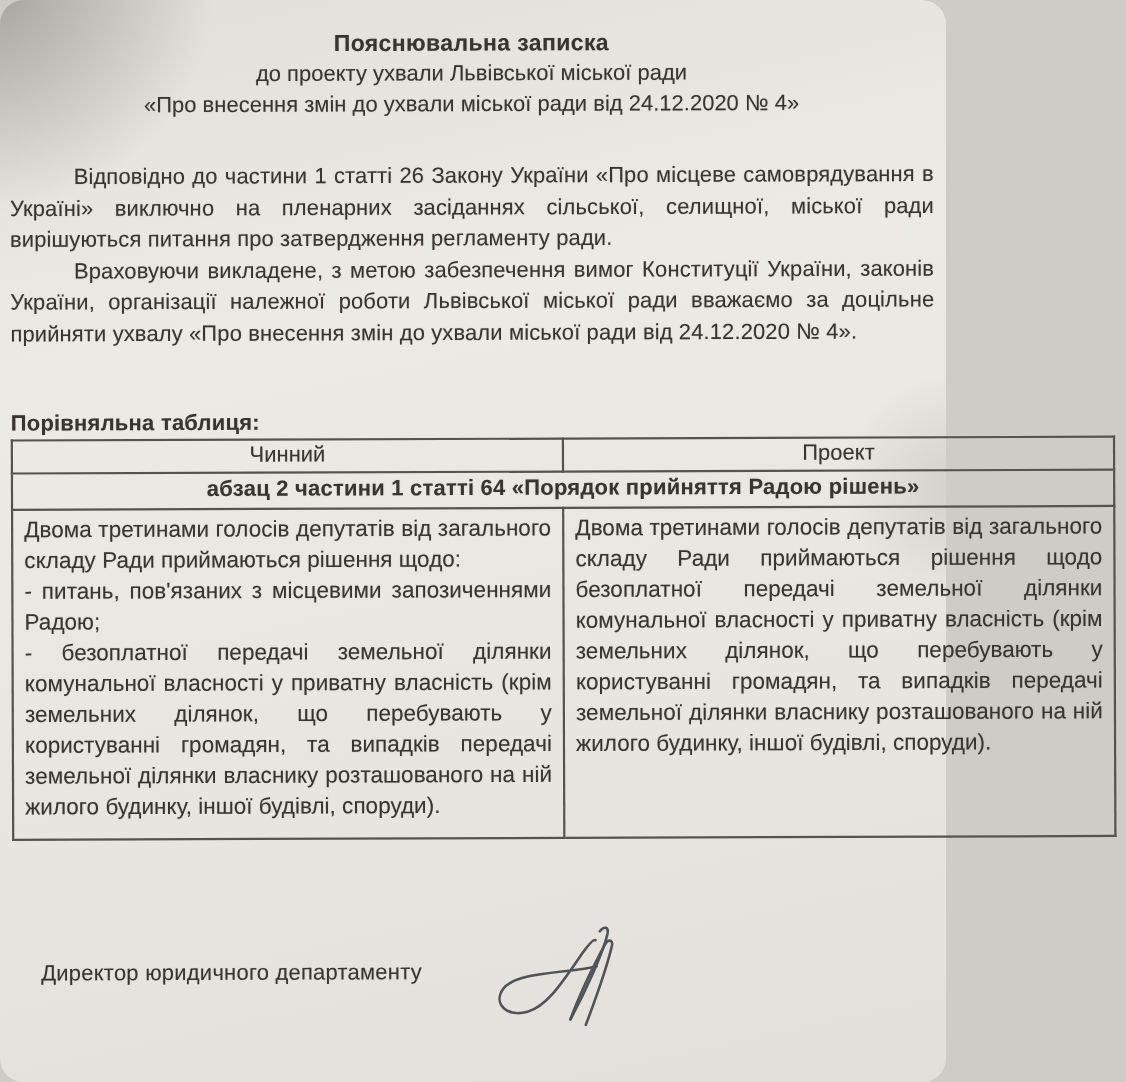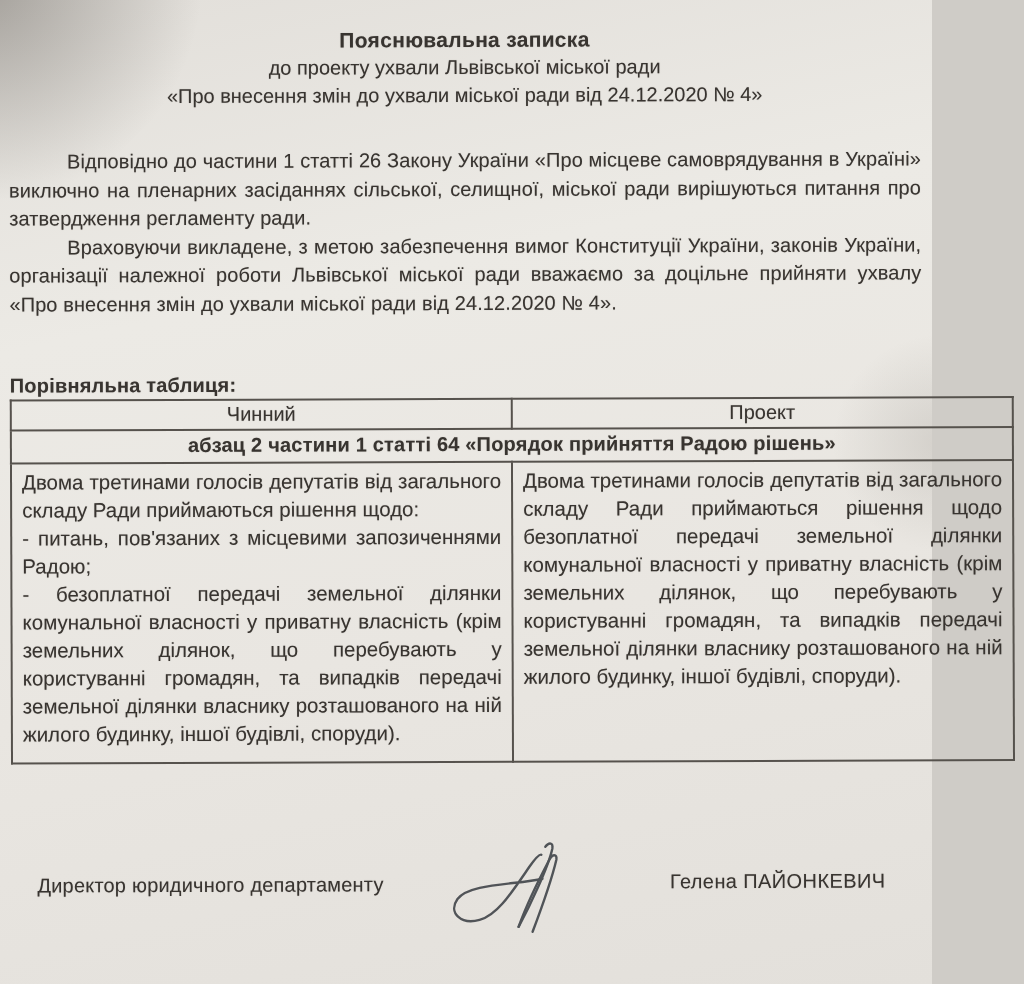--- a/index.html
+++ b/index.html
@@ -8,28 +8,29 @@
   }
   body {
     width: 1024px;
     height: 984px;
     overflow: hidden;
     font-family: "Liberation Sans", "DejaVu Sans", sans-serif;
     background: #cfccc7;
   }
   .paper {
     position: relative;
-    width: 932px;
+    width: 860px;
     height: 984px;
     box-sizing: border-box;
     color: #383430;
     background:
       radial-gradient(circle at -2% -2%, rgba(75,70,64,0.42) 0%, rgba(75,70,64,0) 16%),
       radial-gradient(circle at 101% 45%, rgba(110,104,96,0.18) 0%, rgba(110,104,96,0) 10%),
       linear-gradient(168deg, #e2dfda 0%, #eceae5 30%, #e9e6e1 62%, #e3e0db 100%);
+    border-radius: 22px;
   }
   .content {
     position: relative;
     transform: rotate(-0.2deg);
     padding: 26px 10px 0 10px;
     text-shadow: 0 0 1px rgba(80,74,68,0.35);
   }
   .title-block { text-align: center; line-height: 27px; }
   .doc-title { font-size: 21px; font-weight: bold; letter-spacing: 0.3px; }
   .doc-subtitle { font-size: 20px; margin-top: 1px; }
@@ -146,17 +147,16 @@
 
     <div class="signature-row">
       <div class="sig-position">Директор юридичного департаменту</div>
       <svg class="sig-scribble" width="150" height="118" viewBox="0 0 150 118" fill="none" xmlns="http://www.w3.org/2000/svg">
         <g stroke="#3c4046" stroke-width="2.4" stroke-linecap="round" fill="none" opacity="0.88">
           <path d="M97,52 C72,58 24,56 12,72 C2,86 16,98 34,93 C52,88 66,66 84,40 C89,33 94,27 96,28"></path>
           <path d="M100,20 C104,15 108,16 107,22 C103,40 85,78 73,100"></path>
           <path d="M73,100 C81,78 96,48 104,33 C107,27 112,27 111,33 C107,50 95,84 87,105"></path>
         </g>
       </svg>
-      <div class="sig-name">Гелена ПАЙОНКЕВИЧ</div>
     </div>
 
   </div>
 </div>
 
 </body></html>

